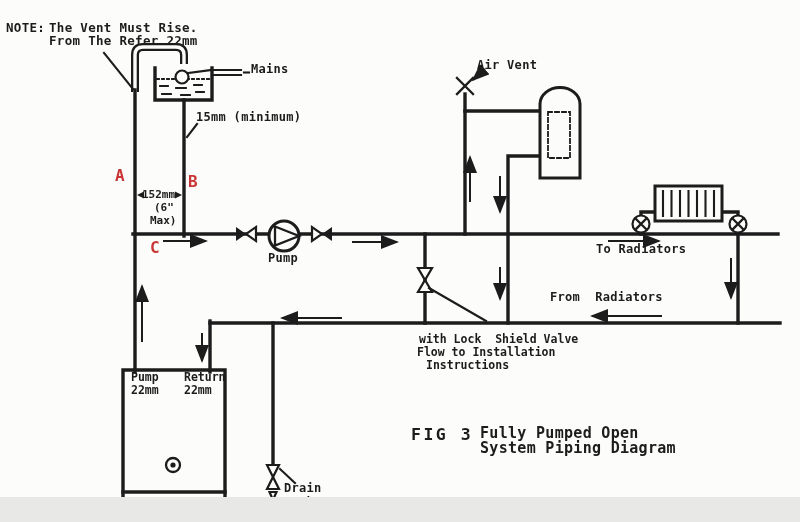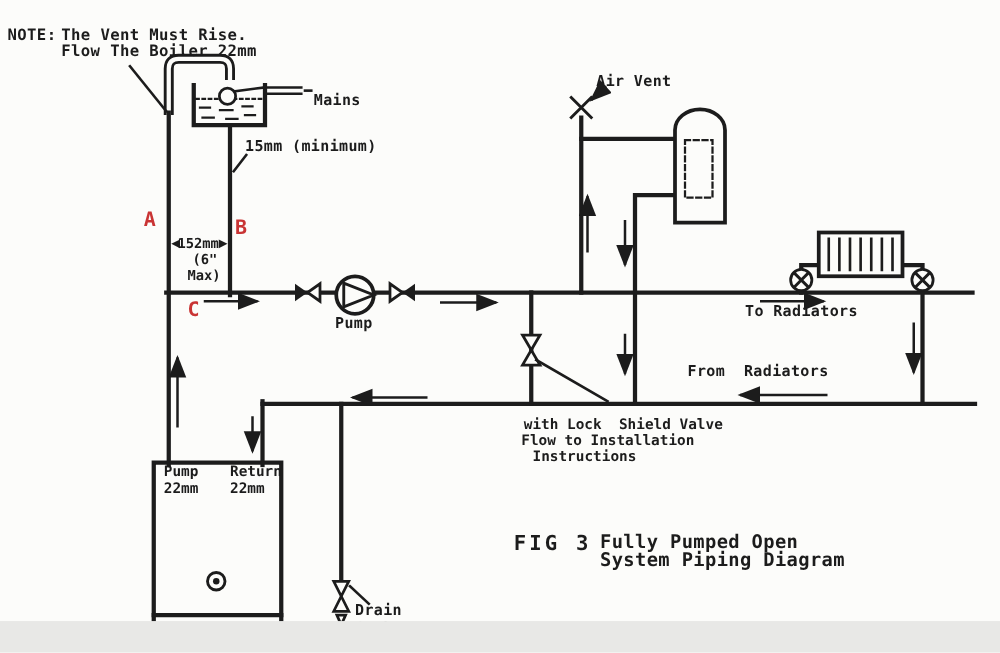--- a/index.html
+++ b/index.html
@@ -144,23 +144,23 @@
       <path class="p2" d="M104,53 L133,89"></path>
       <path class="p2" d="M197,124 L187,137"></path>
       <path class="arrow" d="M485,69 L473,80"></path>
       <path class="p2" d="M429,288 L486,321"></path>
       <path class="p2" d="M280,469 L295,483"></path>
     </g>
   </svg>
 
   <span class="lbl" style="left:6px;top:21px;font-size:12.5px">NOTE:</span>
   <span class="lbl" style="left:49px;top:21px;font-size:12.5px">The Vent Must Rise.</span>
-  <span class="lbl" style="left:49px;top:34px;font-size:12.5px">Flow The Boiler 22mm</span>
+  <span class="lbl" style="left:49px;top:34px;font-size:12.5px">From The Refer 22mm</span>
 
-  <span class="lbl" style="left:251px;top:74px">Mains</span>
+  <span class="lbl" style="left:251px;top:63px">Mains</span>
   <span class="lbl" style="left:196px;top:111px">15mm (minimum)</span>
   <span class="lbl" style="left:477px;top:59px">Air Vent</span>
 
   <span class="lbl red" style="left:115px;top:169px">A</span>
   <span class="lbl red" style="left:188px;top:175px">B</span>
   <span class="lbl red" style="left:150px;top:241px">C</span>
 
   <span class="lbl small" style="left:142px;top:188px">152mm</span>
   <span class="lbl small" style="left:154px;top:201px">(6"</span>
   <span class="lbl small" style="left:150px;top:214px">Max)</span>

